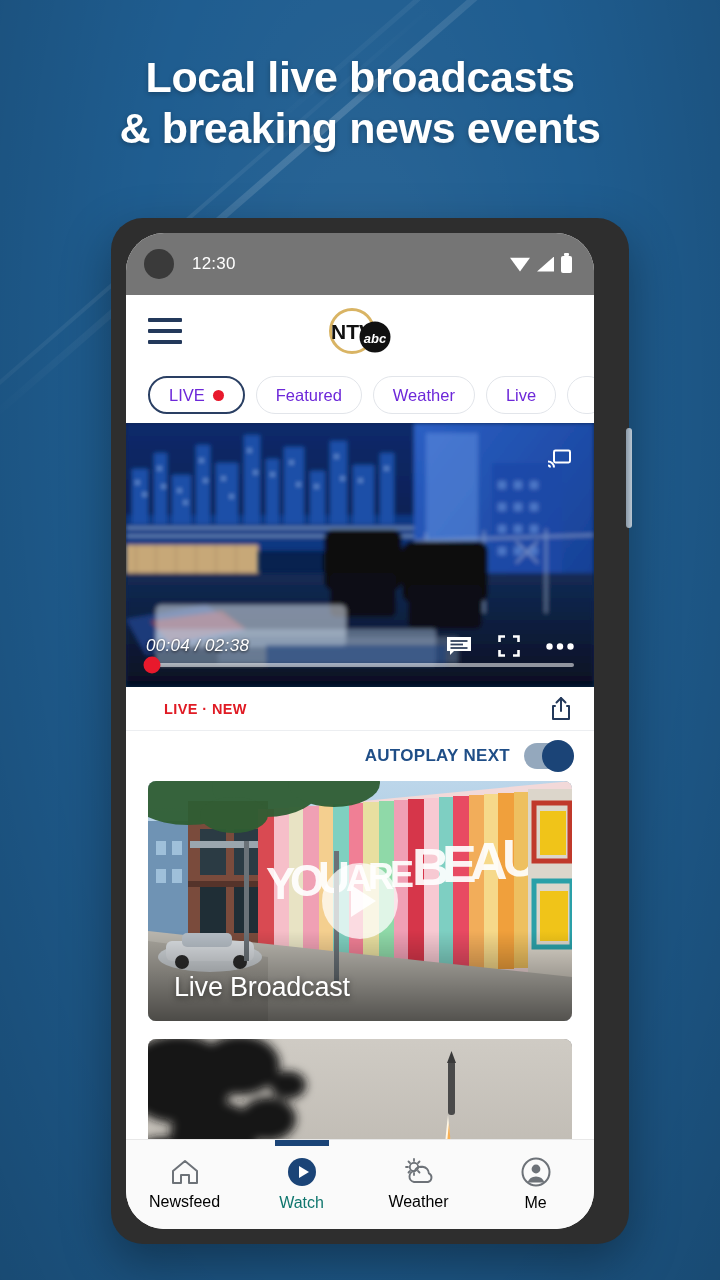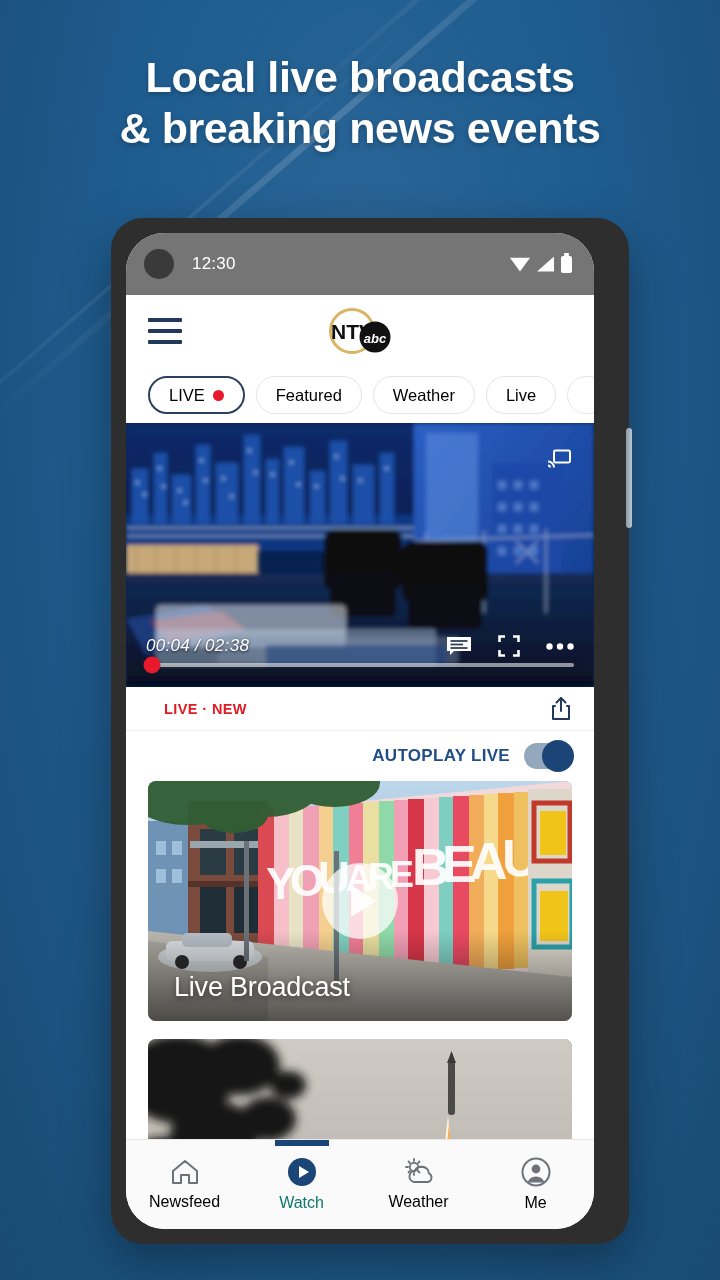--- a/index.html
+++ b/index.html
@@ -94,21 +94,21 @@
 
   
   .chips {
     height:56px; background:#fff; display:flex; align-items:center;
     gap:11px; padding:0 22px; flex:0 0 auto; overflow:hidden;
   }
   .chip {
     border:1.5px solid #e2e5ea; border-radius:21px;
     height:38px; padding:0 19px;
     display:flex; align-items:center; gap:8px;
-    font-size:16.5px; color:#000000; white-space:nowrap;
+    font-size:16.5px; color:#6d28d9; white-space:nowrap;
     background:#fff; cursor:pointer; flex:0 0 auto;
   }
   .chip.active { border-color:#2a3f63; border-width:2px; }
   .chip .livedot { width:11px; height:11px; border-radius:50%; background:#e8192c; }
 
   
   .player { position:relative; width:100%; height:264px; flex:0 0 auto; overflow:hidden; background:#0b1a33; }
   .studio { position:absolute; inset:0; }
   .cast-ic { position:absolute; right:22px; top:26px; width:26px; height:20px; }
   .ctrl-row {
@@ -404,21 +404,21 @@
       <svg class="share-ic" viewBox="0 0 22 25">
         <g fill="none" stroke="#23395b" stroke-width="2" stroke-linecap="round" stroke-linejoin="round">
           <path d="M5 10H3v13h16V10h-2"></path>
           <line x1="11" y1="2" x2="11" y2="15"></line>
           <polyline points="6.5,6.5 11,2 15.5,6.5"></polyline>
         </g>
       </svg>
     </div>
 
     <div class="autoplay">
-      <div class="ap-label">AUTOPLAY LIVE</div>
+      <div class="ap-label">AUTOPLAY NEXT</div>
       <div class="switch">
         <div class="knob"></div>
       </div>
     </div>
 
     <div class="feed">
 
       <div class="card">
         <svg viewBox="0 0 424 240" preserveAspectRatio="xMidYMid slice" style="width:100%;height:100%;display:block">
           <defs>

